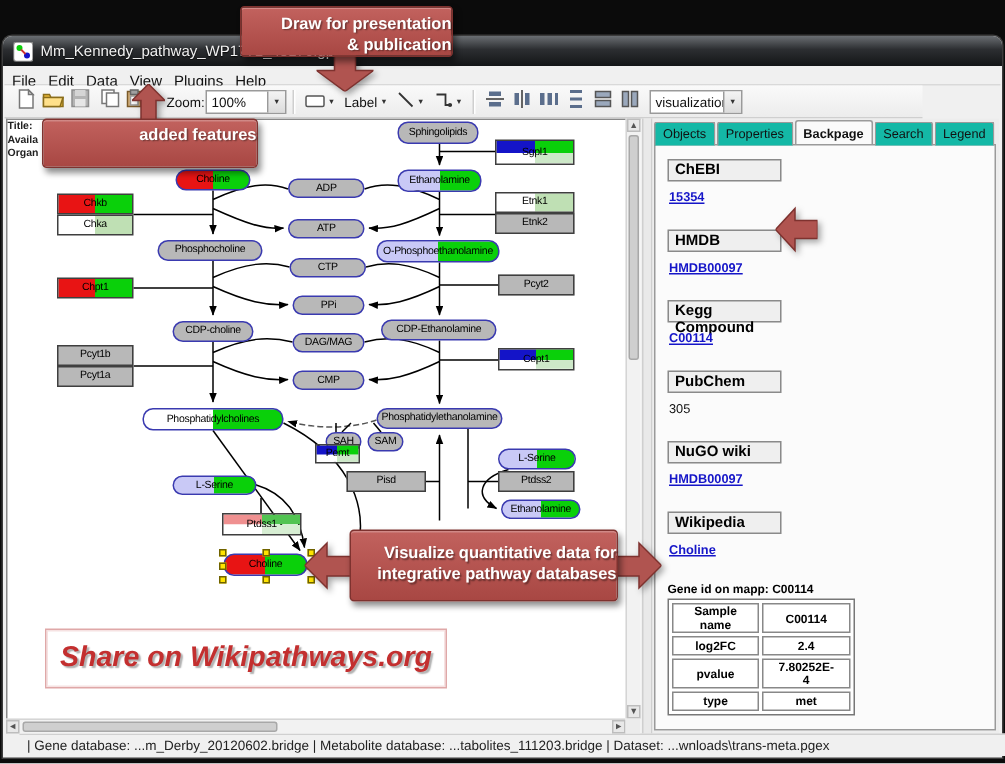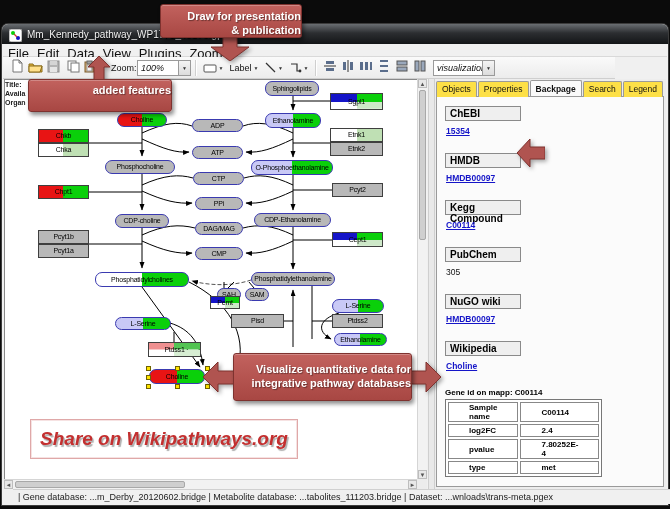--- a/index.html
+++ b/index.html
@@ -7,27 +7,27 @@
   body{font-family:"Liberation Sans","DejaVu Sans",sans-serif;}
   .screen{position:relative;width:670px;height:509px;background:#0b0b0b;overflow:hidden;}
 
   
   .window-bg{position:absolute;left:2px;top:24px;width:666px;height:481px;background:#f0f0f0;border-radius:6px 6px 0 0;box-shadow:0 0 0 1px #3c3c3c;}
   .titlebar{position:absolute;left:2px;top:24px;width:666px;height:20px;border-radius:6px 6px 0 0;
     background:linear-gradient(#6a6e72,#2c2e31 45%,#131517);display:flex;align-items:center;z-index:2;}
   .titlebar .appicon{width:13px;height:13px;margin:0 5px 0 7px;}
   .titlebar .title{color:#f2f2f2;font-size:10px;text-shadow:0 1px 1px #000;white-space:nowrap;overflow:hidden;}
   .menubar{position:absolute;left:3px;top:44px;width:664px;height:13px;background:#f0f0f0;border-bottom:1px solid #d9d9d9;z-index:2;}
-  .menubar span{display:inline-block;font-size:13px;color:#111;padding:1px 3px 0 3px;margin-left:2px;cursor:default;}
+  .menubar span{display:inline-block;font-size:10px;color:#111;padding:1px 3px 0 3px;margin-left:2px;cursor:default;}
   .toolbar{position:absolute;left:3px;top:57px;width:612px;height:22px;background:linear-gradient(#fafafa,#ececec);border-bottom:1px solid #cfcfcf;z-index:2;}
   .tbtn{position:absolute;top:3px;width:17px;height:16px;display:flex;align-items:center;justify-content:center;border:1px solid transparent;border-radius:2px;}
   .tsep{position:absolute;top:3px;width:1px;height:16px;background:#cfcfcf;box-shadow:1px 0 0 #fff;}
   .tlabel{position:absolute;top:6px;font-size:9px;color:#111;}
   .combo{position:absolute;top:3px;height:16px;background:#fff;border:1px solid #9a9a9a;display:flex;align-items:center;}
-  .combo .val{flex:1;font-size:9px;padding-left:3px;color:#111;white-space:nowrap;overflow:hidden;font-style:italic;}
+  .combo .val{flex:1;font-size:9px;padding-left:3px;color:#111;white-space:nowrap;overflow:hidden;}
   .combo .drop{width:12px;height:100%;background:linear-gradient(#f4f4f4,#dcdcdc);border-left:1px solid #9a9a9a;font-size:5px;color:#333;display:flex;align-items:center;justify-content:center;}
   .caret{font-size:5px;color:#333;margin-left:2px;}
   .tooltext{font-size:9px;color:#111;}
 
   
   .canvas{position:absolute;left:4px;top:79px;width:423px;height:410px;background:#fff;border-top:1px solid #898989;border-left:1px solid #898989;z-index:1;}
   .canvas-info{position:absolute;left:5px;top:80px;z-index:3;font-size:7px;font-weight:bold;color:#222;line-height:9px;}
   #edges{position:absolute;left:4px;top:79px;z-index:2;}
   #nodes{position:absolute;left:4px;top:79px;width:423px;height:400px;z-index:3;}
   .pnode{position:absolute;font-size:7px;letter-spacing:-0.2px;color:#000;text-align:center;white-space:nowrap;overflow:visible;}
@@ -48,30 +48,30 @@
   .vscroll{position:absolute;left:417px;top:79px;width:10px;height:400px;background:#f2f2f2;border-left:1px solid #d5d5d5;z-index:6;}
   .hscroll{position:absolute;left:4px;top:479px;width:413px;height:10px;background:#f2f2f2;border-top:1px solid #d5d5d5;z-index:6;}
   .sbtn{position:absolute;background:#e8e8e8;border:1px solid #bdbdbd;color:#555;font-size:6px;line-height:8px;text-align:center;}
   .sthumb{position:absolute;background:#cfcfcf;border:1px solid #a8a8a8;border-radius:2px;}
   .corner{position:absolute;left:417px;top:479px;width:10px;height:10px;background:#ececec;z-index:6;}
 
   
   .divider{position:absolute;left:428px;top:79px;width:7px;height:410px;background:#e9e9e9;border-left:1px solid #cfcfcf;border-right:1px solid #cfcfcf;z-index:2;}
   .rpanel{position:absolute;left:435px;top:79px;width:231px;height:410px;background:#ededed;z-index:2;}
   .rtabs{position:absolute;left:436px;top:81px;height:16px;z-index:3;display:flex;}
-  .rtab{font-size:8.5px;color:#111;background:#fde047;border:1px solid #9a9a9a;border-bottom:none;padding:2px 5px 0 5px;margin-right:1px;border-radius:2px 2px 0 0;}
+  .rtab{font-size:8.5px;color:#111;background:#14b8a6;border:1px solid #9a9a9a;border-bottom:none;padding:2px 5px 0 5px;margin-right:1px;border-radius:2px 2px 0 0;}
   .rtab.active{background:#fafafa;font-weight:bold;position:relative;top:-1px;padding-top:3px;}
   .rcontent{position:absolute;left:436px;top:96px;width:228px;height:391px;background:#fbfbfb;border:1px solid #9a9a9a;z-index:2;padding:9px 0 0 8px;overflow:hidden;}
   .rp-header{width:76px;height:15px;border:1px solid #8a8a8a;background:#efefef;font-size:10px;font-weight:bold;color:#000;padding:1px 0 0 4px;}
   .rp-link{font-size:8.5px;font-weight:bold;color:#1515c8;text-decoration:underline;margin:5px 0 17px 1px;cursor:pointer;width:60px;}
   .rp-text{font-size:8.5px;color:#111;margin:5px 0 17px 1px;width:60px;}
   .exp-title{font-size:10.5px;font-weight:bold;color:#000;margin:2px 0 14px 0;}
   .mapp-line{font-size:8px;font-weight:bold;color:#000;margin-bottom:2px;}
   table.exp{border-collapse:separate;border-spacing:2px;border:1px solid #777;background:#fff;}
-  table.exp td{border:1px solid #888;font-size:8px;font-weight:bold;height:13px;padding:0 20px;}
+  table.exp td{border:1px solid #888;font-size:8px;font-weight:bold;text-align:center;height:13px;padding:0 10px;}
   td.c1{width:58px;} td.c2{width:52px;}
 
   
   .statusbar{position:absolute;left:13px;top:489px;width:664px;height:15px;background:#f0f0f0;border-top:1px solid #d0d0d0;z-index:2;
     font-size:9px;color:#222;padding:2px 0 0 5px;white-space:nowrap;overflow:hidden;}
 
   
   .callout{position:absolute;background:linear-gradient(#c2625e,#a84743);border:1px solid #7e322f;border-radius:3px;
     box-shadow:2px 3px 4px rgba(0,0,0,.45), inset 0 1px 0 rgba(255,255,255,.25);
     color:#fff;font-weight:bold;text-align:right;z-index:30;text-shadow:1px 1px 1px rgba(0,0,0,.4);}
@@ -93,21 +93,21 @@
       <svg width="13" height="13">
           <rect x="0" y="0" width="13" height="13" rx="2" fill="#fff" stroke="#888"></rect>
           <circle cx="4" cy="4" r="2" fill="#0ad00a"></circle>
           <circle cx="9" cy="9" r="2" fill="#1414c8"></circle>
           <path d="M5,5 L8,8" stroke="#c33" stroke-width="1.2"></path>
         </svg>
     </span>
     <span class="title">Mm_Kennedy_pathway_WP1771_45176.gp</span>
   </div>
 
-  <div class="menubar" id="menubar"><span>File</span><span>Edit</span><span>Data</span><span>View</span><span>Plugins</span><span>Zoom</span></div>
+  <div class="menubar" id="menubar"><span>File</span><span>Edit</span><span>Data</span><span>View</span><span>Plugins</span><span>Help</span></div>
 
   <div class="toolbar">
     <span id="tb-file-icons"><div class="tbtn" style="left: 6px;">
           <span><svg width="13" height="14">
               <path d="M2,1 h6 l3,3 v9 h-9 z" fill="#fff" stroke="#777"></path>
               <path d="M8,1 l3,3 h-3 z" fill="#ddd" stroke="#777"></path>
             </svg></span>
         </div><div class="tbtn" style="left: 24px;">
           <span><svg width="15" height="12">
               <path d="M1,3 h4 l1,2 h8 v6 h-13 z" fill="#e8b83a" stroke="#8a6d1a"></path>

